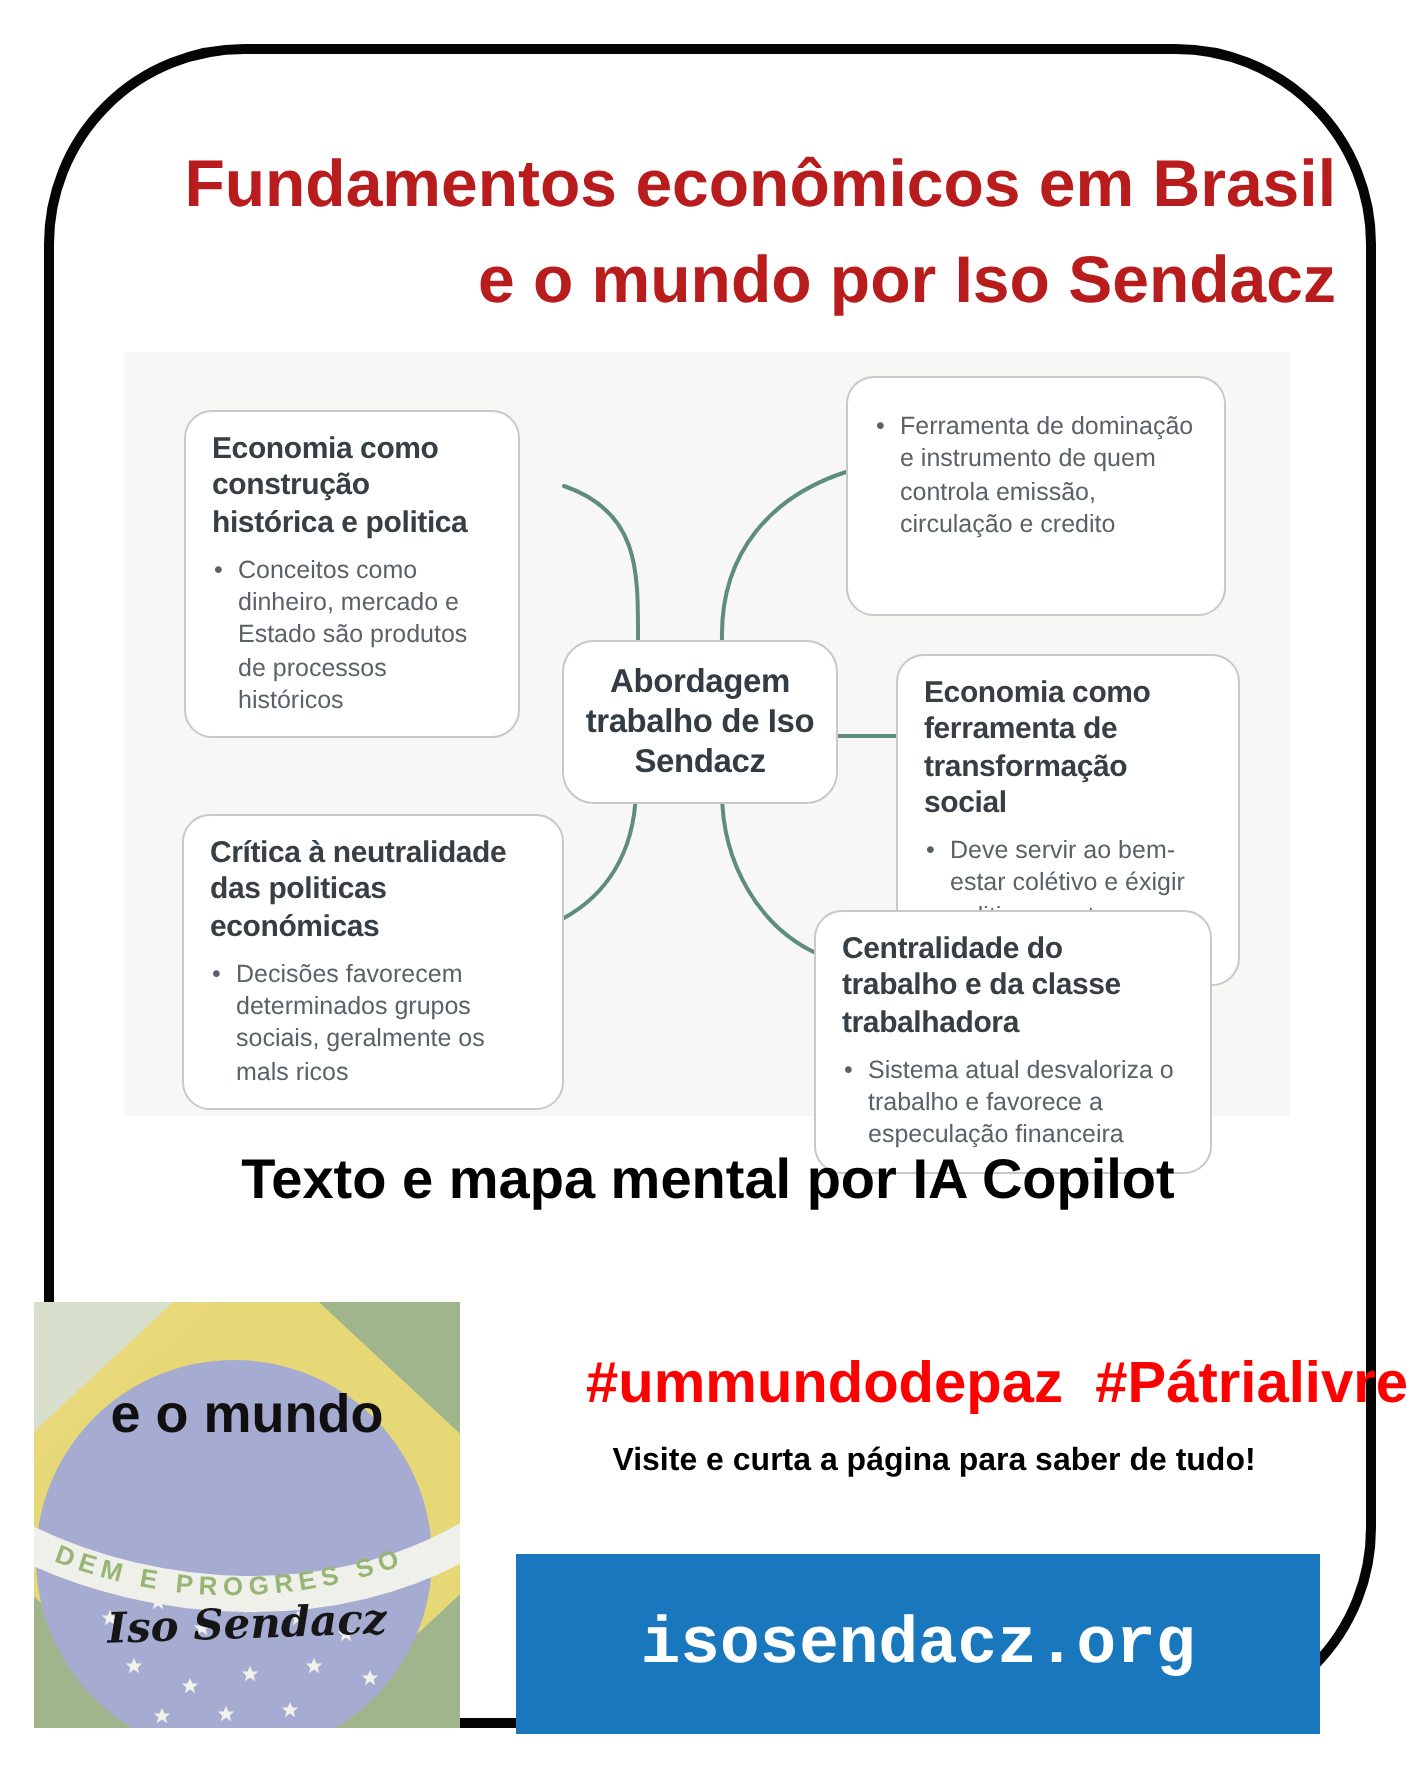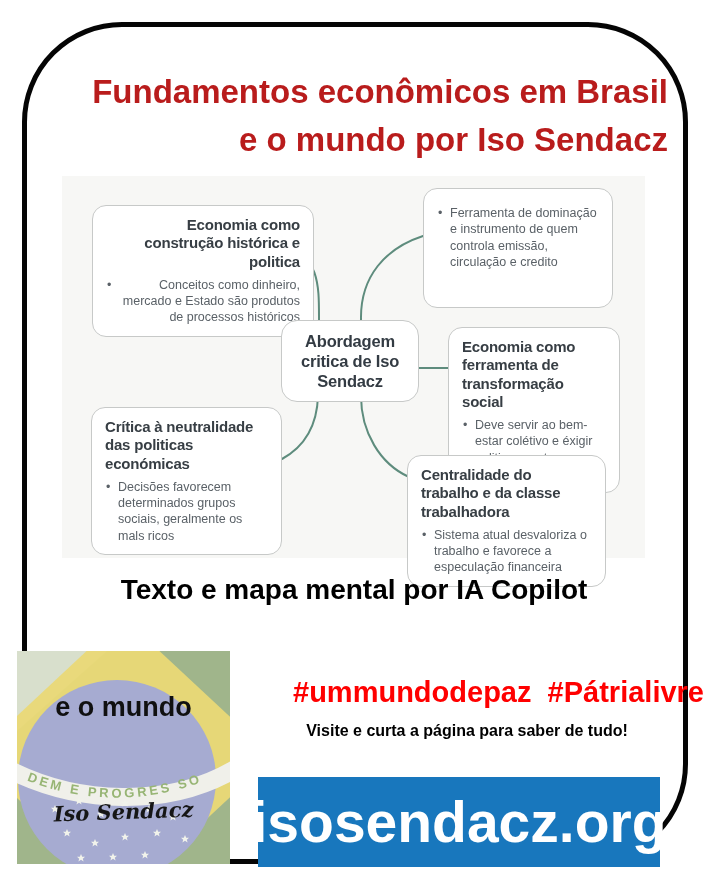--- a/index.html
+++ b/index.html
@@ -28,21 +28,21 @@
     box-sizing:border-box;padding:10px 13px;z-index:3;
   }
   .node .n-title{
     font-weight:bold;font-size:15px;line-height:1.22;color:#373e44;letter-spacing:-0.2px;
   }
   .node .n-bullet{
     margin-top:6px;font-size:12.5px;line-height:1.3;color:#5a6167;
     padding-left:13px;position:relative;
   }
   .node .n-bullet::before{content:"•";position:absolute;left:1px;top:0;color:#5a6167;}
-  .node-tl{left:30px;top:29px;width:222px;min-height:118px;text-align:right;}
+  .node-tl{left:30px;top:29px;width:168px;min-height:118px;}
   .node-tr{left:361px;top:12px;width:190px;min-height:120px;}
   .node-center{
     left:219px;top:144px;width:138px;min-height:76px;border-radius:16px;
     display:flex;align-items:center;justify-content:center;text-align:center;padding:10px;
   }
   .node-center .n-title{font-size:16.5px;color:#333b43;}
   .node-mr{left:386px;top:151px;width:172px;min-height:114px;}
   .node-bl{left:29px;top:231px;width:191px;min-height:100px;}
   .node-br{left:345px;top:279px;width:199px;min-height:104px;}
   
@@ -69,21 +69,21 @@
     position:absolute;left:236px;top:676px;width:468px;z-index:3;
     text-align:right;font-weight:bold;font-size:29px;color:#ff0000;white-space:pre;
   }
   .visit{
     position:absolute;left:228px;top:722px;width:478px;z-index:3;
     text-align:center;font-weight:bold;font-size:16px;color:#000;
   }
   .site-banner{
     position:absolute;left:258px;top:777px;width:402px;height:90px;z-index:4;
     background:#1877bd;display:flex;align-items:center;justify-content:center;
-    font-weight:bold;font-size:57px;color:#ffffff;cursor:pointer;
+    font-weight:bold;font-size:33px;color:#ffffff;cursor:pointer;font-family:Liberation Mono, monospace;
   }
 </style>
 </head>
 <body>
 
 <div class="poster">
 
   <div class="frame"></div>
 
   <div class="title">
@@ -105,21 +105,21 @@
     <div class="node node-tl">
       <div class="n-title">Economia como construção histórica e politica</div>
       <div class="n-bullet">Conceitos como dinheiro, mercado e Estado são produtos de processos históricos</div>
     </div>
 
     <div class="node node-tr">
       <div class="n-bullet">Ferramenta de dominação e instrumento de quem controla emissão, circulação e credito</div>
     </div>
 
     <div class="node node-center">
-      <div class="n-title">Abordagem critica de Iso Sendacz</div>
+      <div class="n-title">Abordagem trabalho de Iso Sendacz</div>
     </div>
 
     <div class="node node-mr">
       <div class="n-title">Economia como ferramenta de transformação social</div>
       <div class="n-bullet">Deve servir ao bem-estar colétivo e éxigir politicas contra a desigualdade</div>
     </div>
 
     <div class="node node-bl">
       <div class="n-title">Crítica à neutralidade das politicas económicas</div>
       <div class="n-bullet">Decisões favorecem determinados grupos sociais, geralmente os mals ricos</div>

